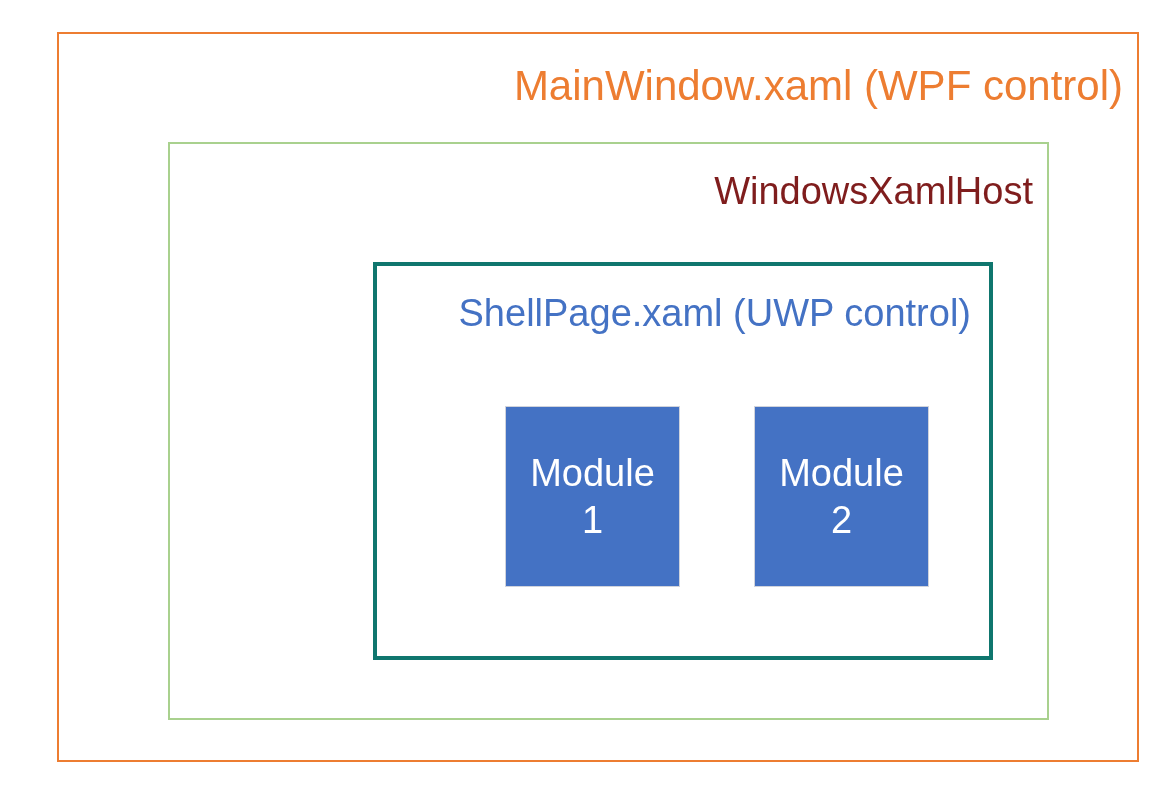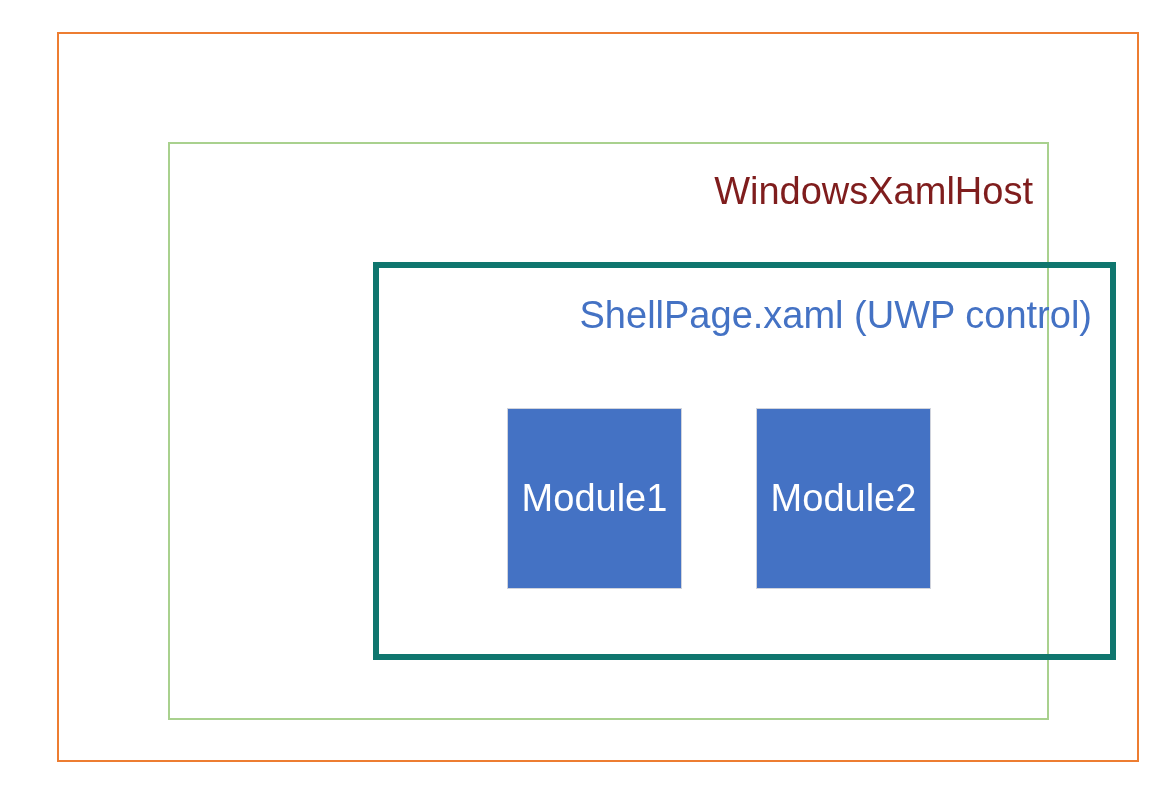--- a/index.html
+++ b/index.html
@@ -37,23 +37,23 @@
     left: 109px;   
     top: 108px;    
     width: 881px;
     height: 578px;
     border: 2px solid #A9D18E;
   }
 
   #uwp-layer {
     left: 203px;   
     top: 118px;    
-    width: 743px;
+    width: 620px;
     height: 398px;
-    border: 6px solid #0f766e;
+    border: 4px solid #0f766e;
   }
 
   
   .layer-label {
     position: absolute;
     right: 14px;
     text-align: right;
     white-space: nowrap;
     line-height: 1.05;
     font-weight: 400;
@@ -89,21 +89,21 @@
 
   .module-box {
     position: absolute;
     top: 0;
     width: 175px;
     height: 181px;
     box-sizing: border-box;
     background: #4472C4;
     border: 1px solid #D0D3DC;
     display: flex;
-    flex-direction: row;
+    flex-direction: column;
     align-items: center;
     justify-content: center;
     color: #ffffff;
     font-size: 38px;
     line-height: 1.22;
   }
 
   #module-box-1 { left: 0px; }
   #module-box-2 { left: 249px; }
 
@@ -112,20 +112,21 @@
     text-align: center;
   }
 </style>
 </head>
 <body>
 
 <div id="canvas">
 
   <div id="wpf-layer" class="layer">
 
+    <div id="wpf-label" class="layer-label">MainWindow.xaml (WPF control)</div>
 
     <div id="xamlhost-layer" class="layer">
 
       <div id="xamlhost-label" class="layer-label">WindowsXamlHost</div>
 
       <div id="uwp-layer" class="layer">
 
         <div id="uwp-label" class="layer-label">ShellPage.xaml (UWP control)</div>
 
         <div id="modules-row">

